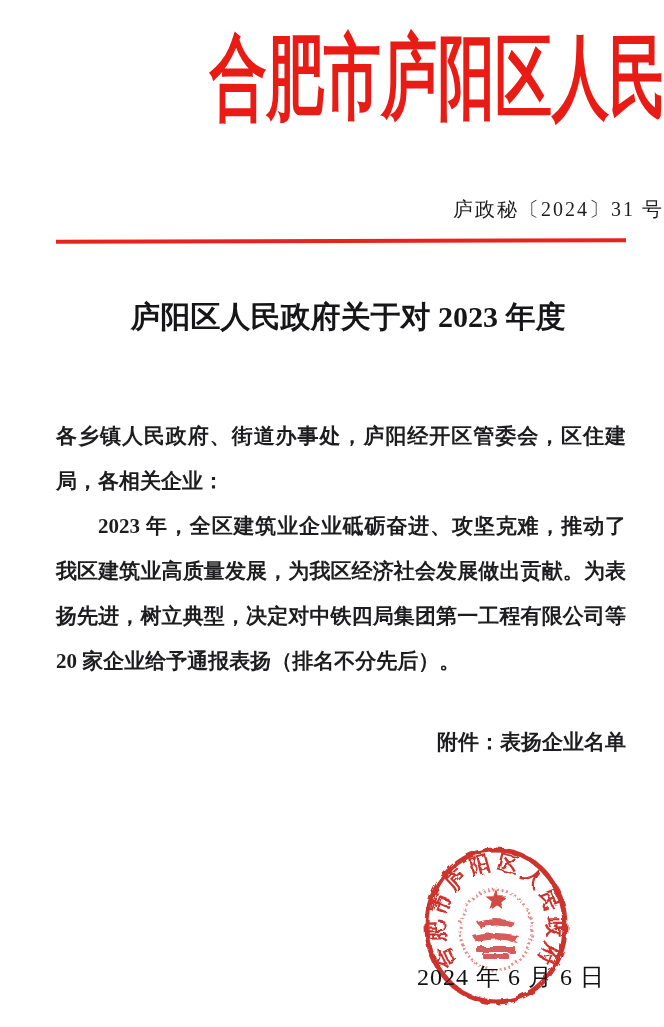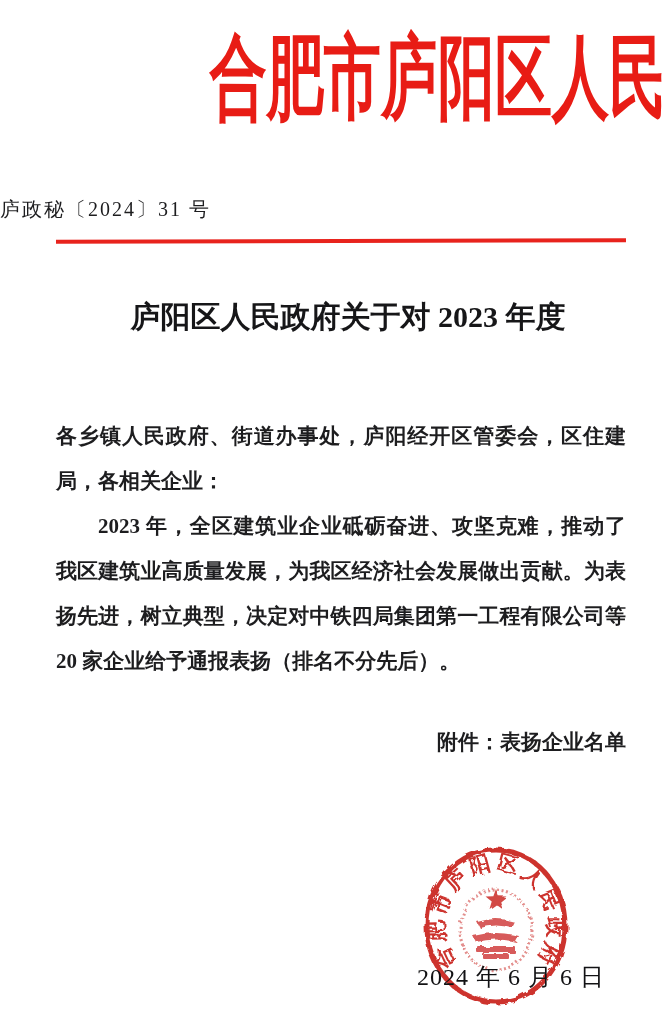--- a/index.html
+++ b/index.html
@@ -34,21 +34,21 @@
     transform: scaleX(0.62);
     transform-origin: 50% 50%;
     line-height: 120px;
   }
   
   .doc-number {
     position: absolute;
     top: 196px;
     left: 0;
     width: 664px;
-    text-align: left;
+    text-align: right;
     font-size: 20px;
     letter-spacing: 2px;
     color: #1d1d1f;
   }
   
   .red-rule {
     position: absolute;
     top: 239px;
     left: 56px;
     width: 570px;

